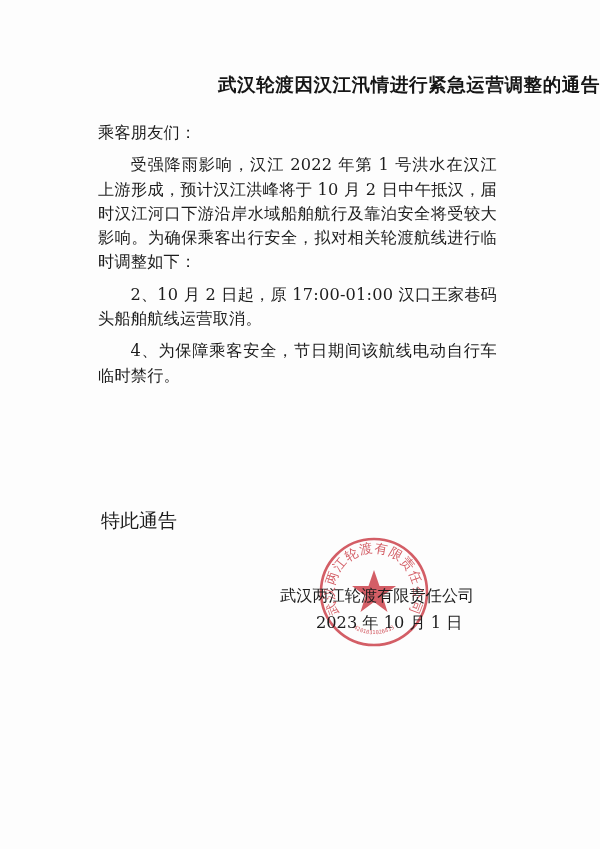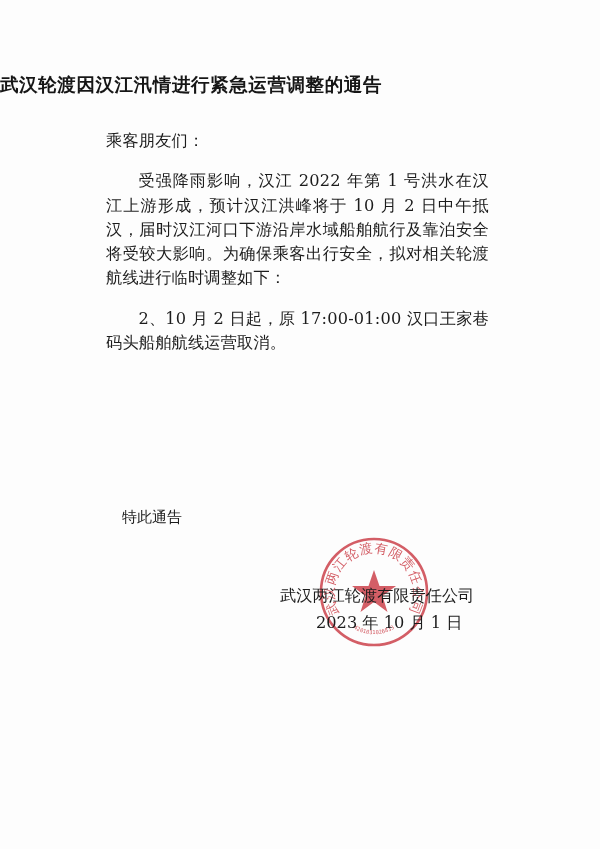--- a/index.html
+++ b/index.html
@@ -18,48 +18,48 @@
     .page {
       position: absolute;
       left: 0; top: 0;
       width: 600px; height: 849px;
       background: #fdfdfd;
     }
     .title {
       position: absolute;
       left: 0; width: 600px;
       top: 72px;
-      text-align: left;
+      text-align: right;
       font-family: "DejaVu Sans", "Liberation Sans", sans-serif;
       font-weight: bold;
       font-size: 18.5px;
       letter-spacing: 0.6px;
       color: #161616;
     }
     .body {
       position: absolute;
       left: 90px;
       top: 113px;
       width: 415px;
       font-size: 16.2px;
       line-height: 24.3px;
       letter-spacing: 0.2px;
       text-align: justify;
     }
     .body p {
-      margin: 16px;
+      margin: 8px;
     }
     .indent {
       text-indent: 2em;
     }
     .closing {
       position: absolute;
-      left: 122px;
+      left: 101px;
       top: 508px;
-      font-size: 15px;
+      font-size: 19px;
     }
     .signature {
       position: absolute;
       left: 280px;
       top: 582px;
       width: 230px;
       font-size: 16.2px;
       line-height: 27px;
     }
     .signature .company {
@@ -84,20 +84,21 @@
 <body>
 
 <div class="page">
 
   <div class="title">武汉轮渡因汉江汛情进行紧急运营调整的通告</div>
 
   <div class="body">
     <p>乘客朋友们：</p>
     <p class="indent">受强降雨影响，汉江 2022 年第 1 号洪水在汉江上游形成，预计汉江洪峰将于 10 月 2 日中午抵汉，届时汉江河口下游沿岸水域船舶航行及靠泊安全将受较大影响。为确保乘客出行安全，拟对相关轮渡航线进行临时调整如下：</p>
     <p class="indent">2、10 月 2 日起，原 17:00-01:00 汉口王家巷码头船舶航线运营取消。</p>
+    <p class="indent">4、为保障乘客安全，节日期间该航线电动自行车临时禁行。</p>
   </div>
 
   <div class="closing">特此通告</div>
 
   <svg class="seal" viewBox="0 0 112 112">
     <defs>
       <path id="sealArc" d="M 20 74 A 40 40 0 1 1 92 74" fill="none"></path>
       <path id="sealBottom" d="M 30 88 A 38 38 0 0 0 82 88" fill="none"></path>
     </defs>
     <circle cx="56" cy="56" r="53" fill="none" stroke="#c8323c" stroke-width="2.6"></circle>

